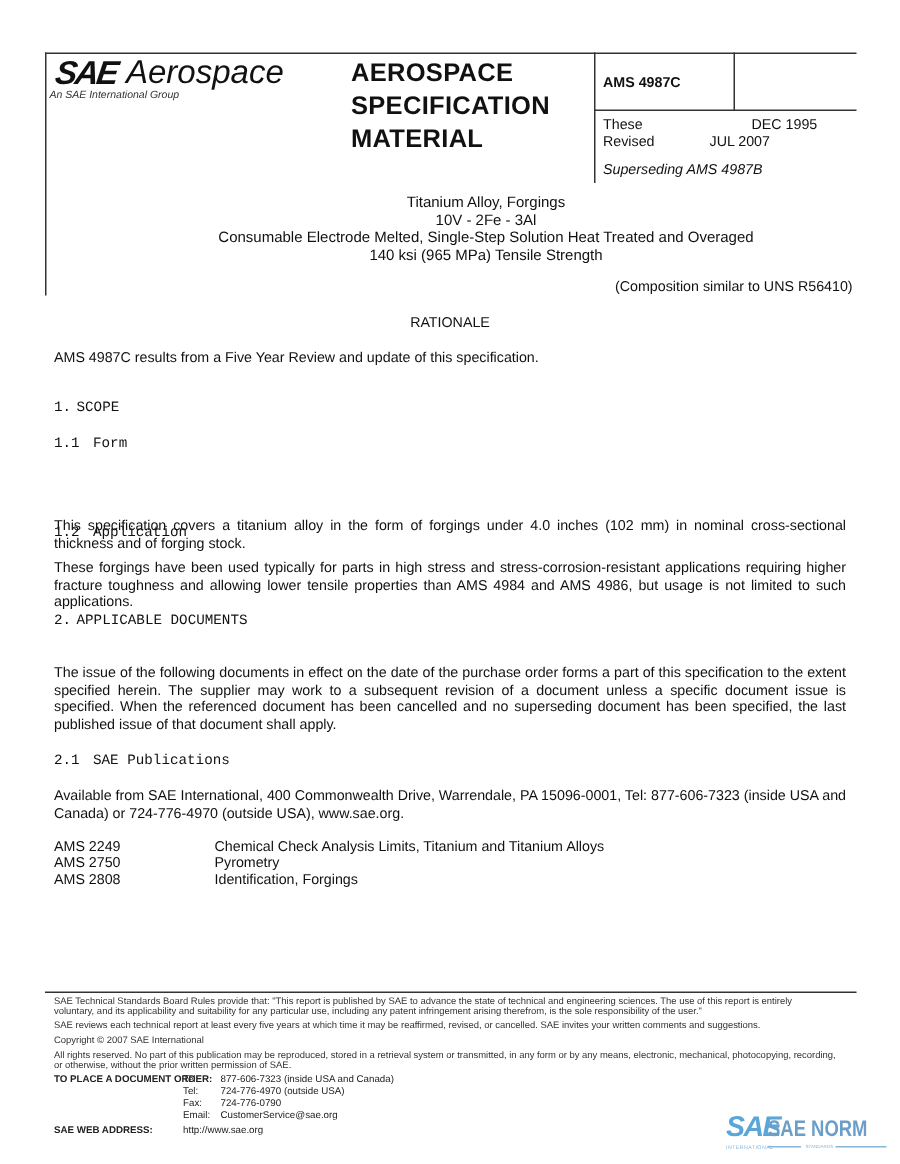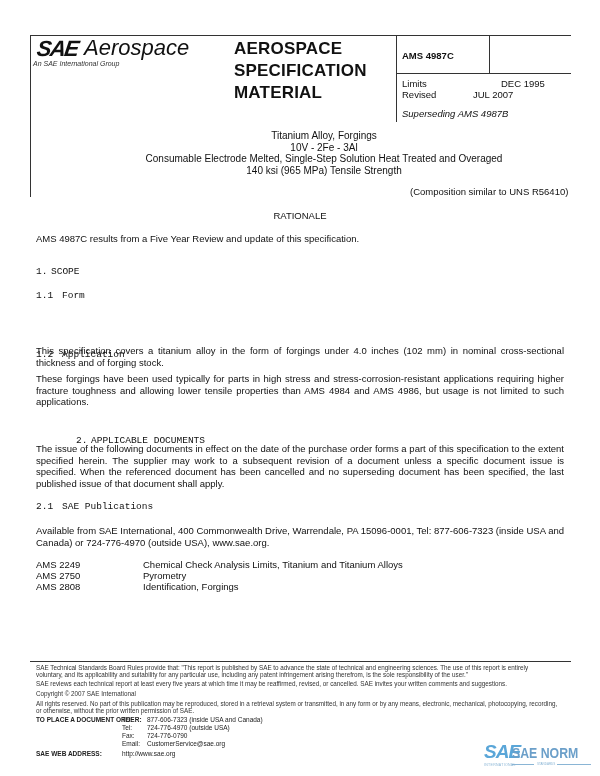--- a/index.html
+++ b/index.html
@@ -57,21 +57,21 @@
 <div class="abs logo-aero">Aerospace</div>
 <div class="abs logo-sub">An SAE International Group</div>
 
 <div class="abs title">
   <div>AEROSPACE</div>
   <div>SPECIFICATION</div>
   <div>MATERIAL</div>
 </div>
 
 <div class="abs doc-num">AMS 4987C</div>
-<div class="abs meta-row" style="left:402px; top:78px;">Limits</div>
+<div class="abs meta-row" style="left:402px; top:78px;">These</div>
 <div class="abs meta-row" style="left:473px; top:78px;padding-left:28px;">DEC 1995</div>
 <div class="abs meta-row" style="left:402px; top:89px;">Revised</div>
 <div class="abs meta-row" style="left:473px; top:89px;">JUL 2007</div>
 <div class="abs superseding">Superseding AMS 4987B</div>
 
 <div class="abs center-block" style="top:130px;">
   <div>Titanium Alloy, Forgings</div>
   <div>10V - 2Fe - 3Al</div>
   <div>Consumable Electrode Melted, Single-Step Solution Heat Treated and Overaged</div>
   <div>140 ksi (965 MPa) Tensile Strength</div>
@@ -87,21 +87,21 @@
 <div class="heading" style="top:290px;">
   <span class="num">1.1</span><span>Form</span>
 </div>
 <div class="body-text" style="top:314px;margin-top:31px;">This specification covers a titanium alloy in the form of forgings under 4.0 inches (102 mm) in nominal cross-sectional thickness and of forging stock.</div>
 
 <div class="heading" style="top:349px;">
   <span class="num">1.2</span><span>Application</span>
 </div>
 <div class="body-text" style="top:373px;">These forgings have been used typically for parts in high stress and stress-corrosion-resistant applications requiring higher fracture toughness and allowing lower tensile properties than AMS 4984 and AMS 4986, but usage is not limited to such applications.</div>
 
-<div class="heading" style="top:435px;margin-left:40px;">
+<div class="heading" style="top:408px;">
   <span class="num1">2.</span><span>APPLICABLE DOCUMENTS</span>
 </div>
 <div class="body-text" style="top:443px;">The issue of the following documents in effect on the date of the purchase order forms a part of this specification to the extent specified herein. The supplier may work to a subsequent revision of a document unless a specific document issue is specified. When the referenced document has been cancelled and no superseding document has been specified, the last published issue of that document shall apply.</div>
 
 <div class="heading" style="top:501px;">
   <span class="num">2.1</span><span>SAE Publications</span>
 </div>
 <div class="body-text" style="top:525px;">Available from SAE International, 400 Commonwealth Drive, Warrendale, PA 15096-0001, Tel: 877-606-7323 (inside USA and Canada) or 724-776-4970 (outside USA), www.sae.org.</div>
 
 <div class="ref-row" style="top:559px;">

